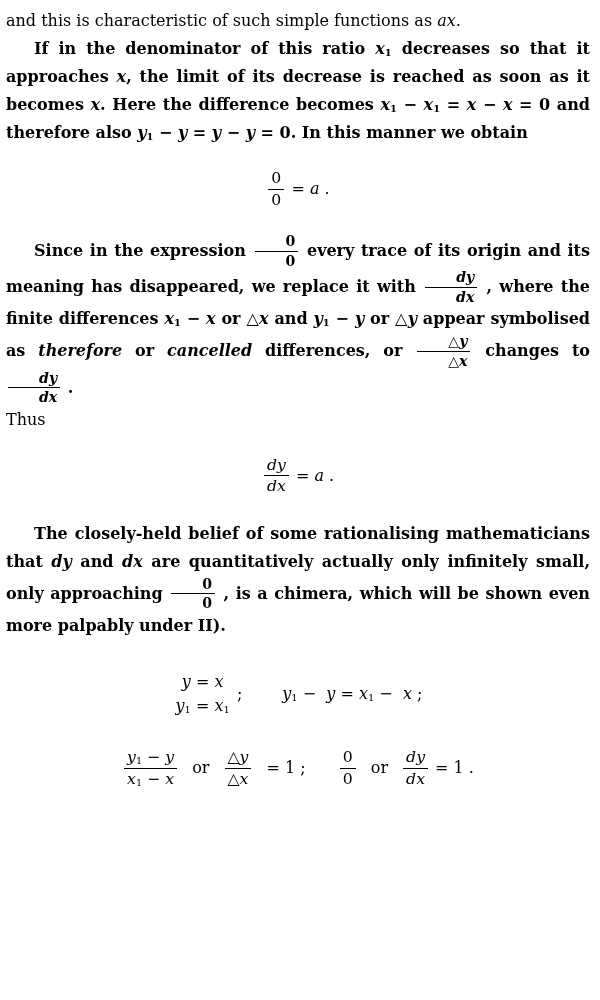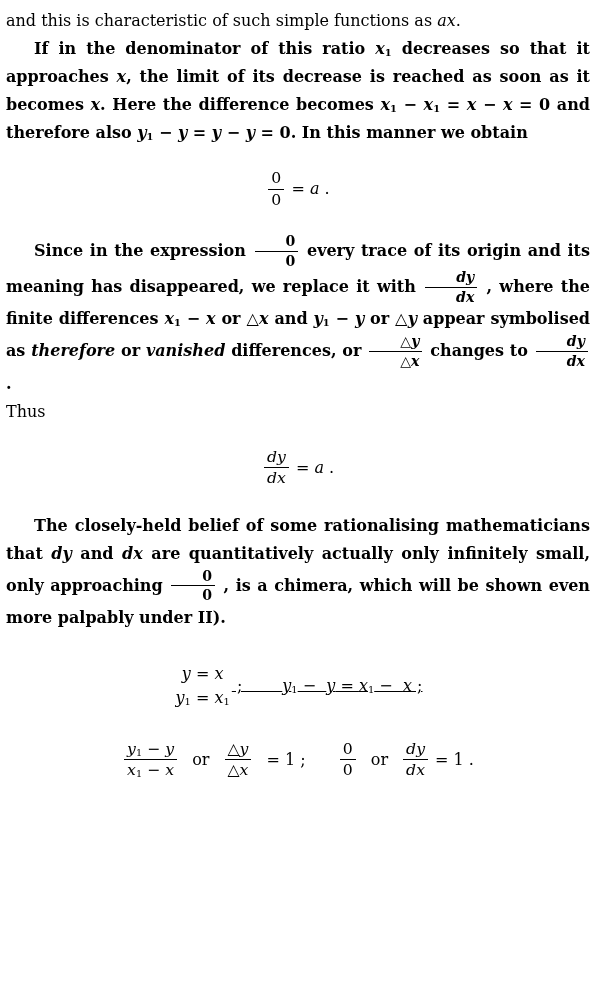--- a/index.html
+++ b/index.html
@@ -31,37 +31,37 @@
     vertical-align:middle;text-align:center;
     font-size:0.88em;line-height:1.18;margin:0 2px;
   }
   .frac .fn{padding:0 3px 1px;}
   .frac .fd{border-top:1.5px solid #000;padding:1px 3px 0;}
   .eq .frac{font-size:0.98em;}
   .stack{
     display:inline-flex;flex-direction:column;align-items:center;
     vertical-align:middle;text-align:center;line-height:1.5;margin:0 2px;
   }
-  .eq.sys{margin:30px 0 18px;text-decoration:underline;}
+  .eq.sys{margin:30px 0 18px;}
   .eq.last{margin:30px 0 0;}
 </style>
 </head>
 <body>
 
 <div class="page" id="page">
     <div class="para">and this is characteristic of such simple functions as <em>ax</em>.</div>
     <div class="para indent">If in the denominator of this ratio <em>x</em><sub>1</sub> decreases so that it approaches <em>x</em>, the limit of its decrease is reached as soon as it becomes <em>x</em>. Here the difference becomes <em>x</em><sub>1</sub> − <em>x</em><sub>1</sub> = <em>x</em> − <em>x</em> = 0 and therefore also <em>y</em><sub>1</sub> − <em>y</em> =  <em>y</em> − <em>y</em> = 0. In this manner we obtain</div>
     <div class="eq"><span class="frac"><span class="fn">0</span><span class="fd">0</span></span> = <em>a</em> .</div>
     <div class="para indent">Since in the expression <span class="frac">
         <span class="fn">0</span>
         <span class="fd">0</span>
       </span> every trace of its origin and its meaning has disappeared, we replace it with <span class="frac">
         <span class="fn"><em>dy</em></span>
         <span class="fd"><em>dx</em></span>
-      </span> , where the finite differences <em>x</em><sub>1</sub> − <em>x</em> or △<em>x</em> and  <em>y</em><sub>1</sub> − <em>y</em> or △<em>y</em> appear symbolised as <em>therefore</em> or <em>vanished</em> differences, or <span class="frac">
+      </span> , where the finite differences <em>x</em><sub>1</sub> − <em>x</em> or △<em>x</em> and  <em>y</em><sub>1</sub> − <em>y</em> or △<em>y</em> appear symbolised as <em>therefore</em> or <em>cancelled</em> differences, or <span class="frac">
         <span class="fn">△<em>y</em></span>
         <span class="fd">△<em>x</em></span>
       </span> changes to <span class="frac">
         <span class="fn"><em>dy</em></span>
         <span class="fd"><em>dx</em></span>
       </span> .</div>
     <div class="para">Thus</div>
     <div class="eq"><span class="frac"><span class="fn"><em>dy</em></span><span class="fd"><em>dx</em></span></span> = <em>a</em> .</div>
     <div class="para indent">The closely-held belief of some rationalising mathematicians that <em>dy</em> and <em>dx</em> are quantitatively actually only infinitely small, only approaching <span class="frac">
         <span class="fn">0</span>

